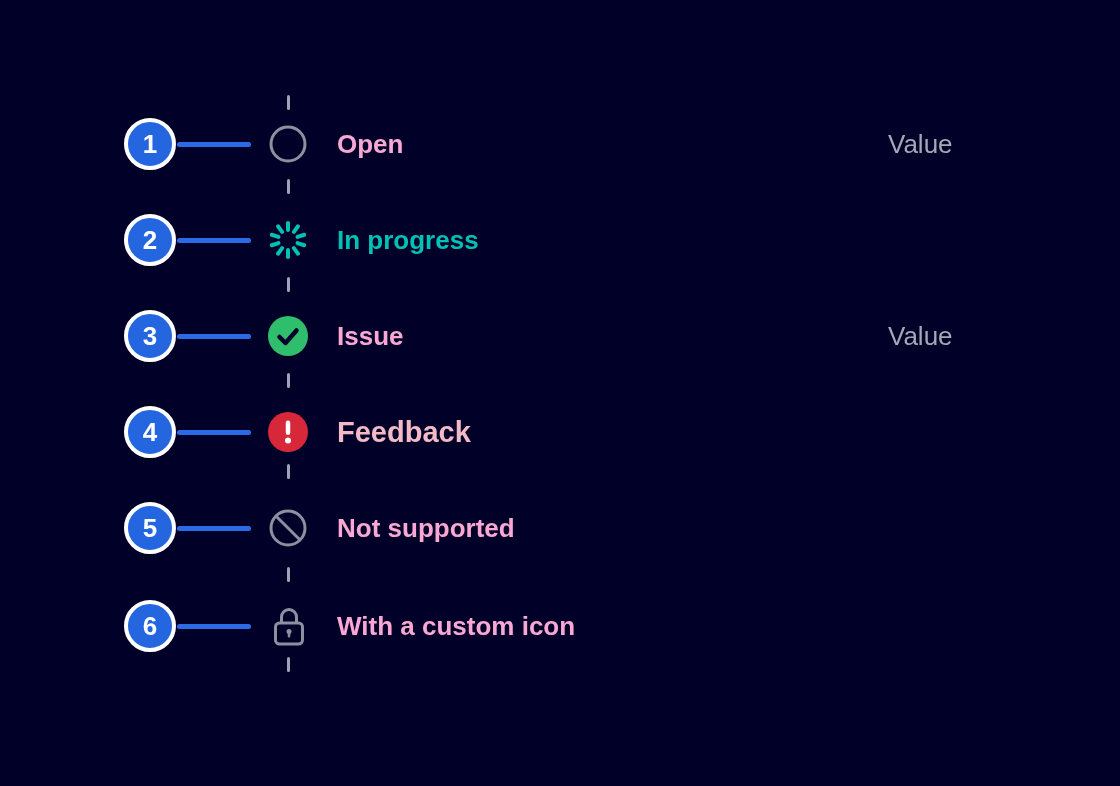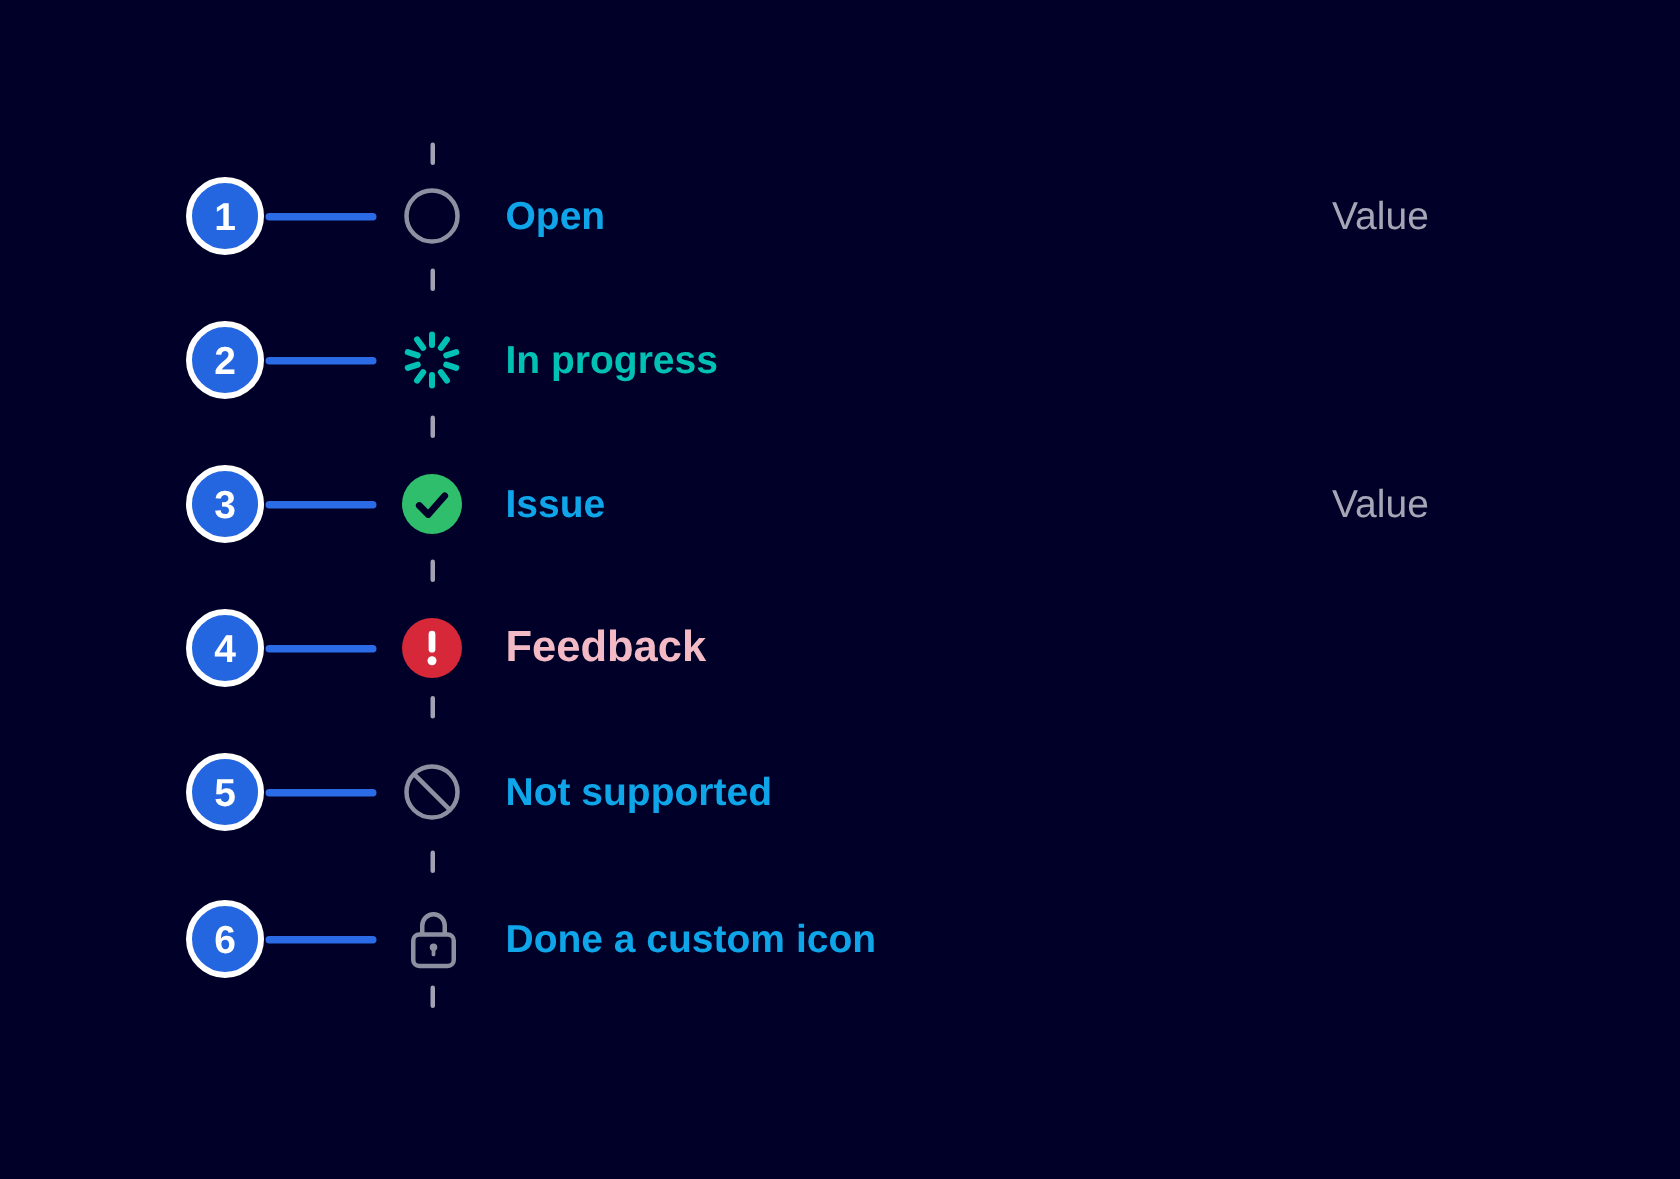--- a/index.html
+++ b/index.html
@@ -76,21 +76,21 @@
   .labels {
     position: absolute;
     left: 337px;
     top: 0;
     transform: translateY(-50%);
   }
   .label {
     font-size: 26px;
     font-weight: 700;
     line-height: 35px;
-    color: #0ea5e9;
+    color: #f9a8d4;
     white-space: nowrap;
   }
   .label--teal  { color: var(--teal, #00c1b4); }
   .sublabel {
     font-size: 29px;
     font-weight: 700;
     line-height: 35px;
     color: var(--pink, #f3bac6);
     white-space: nowrap;
   }
@@ -219,17 +219,17 @@
     <div class="connector"></div>
     <div class="icon-wrap lock">
       <svg width="40" height="46" viewBox="0 0 40 46">
         <path d="M12.5 21 V15 a7.5 7.5 0 0 1 15 0 V21" fill="none" stroke="#8c90a0" stroke-width="3"></path>
         <rect x="6.5" y="21" width="27" height="21" rx="4" fill="none" stroke="#8c90a0" stroke-width="3"></rect>
         <circle cx="20" cy="29.5" r="2.5" fill="#8c90a0"></circle>
         <rect x="18.75" y="30" width="2.5" height="5.5" rx="1.25" fill="#8c90a0"></rect>
       </svg>
     </div>
     <div class="labels">
-      <div class="label">Done a custom icon</div>
+      <div class="label">With a custom icon</div>
     </div>
   </div>
 
 </div>
 
 </body></html>

